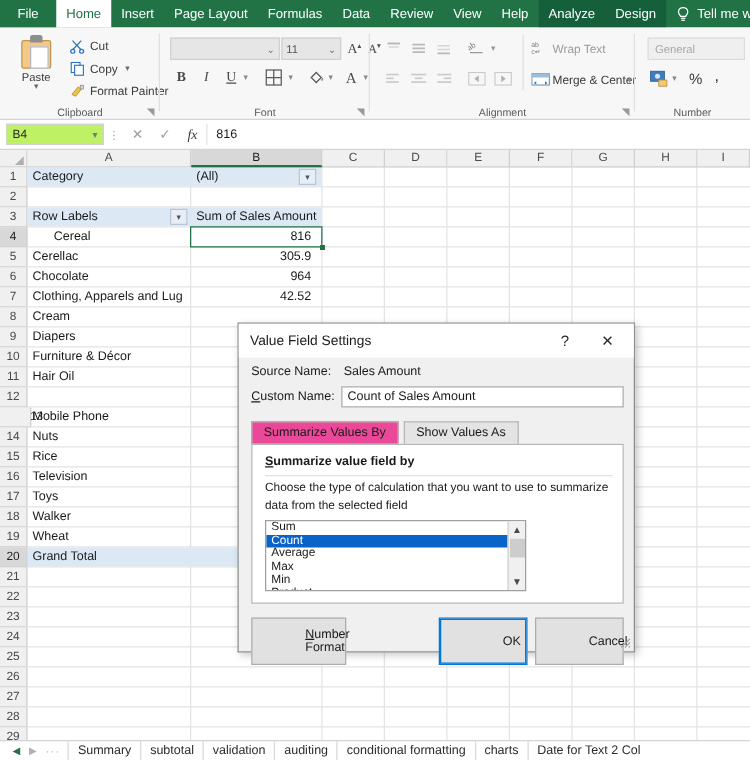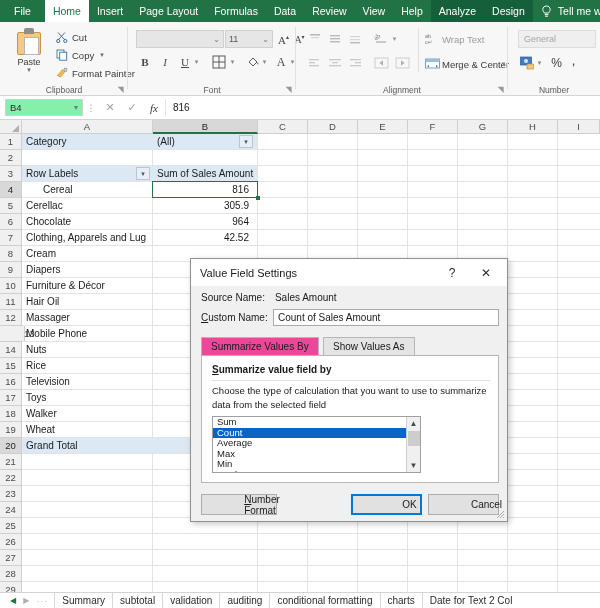--- a/index.html
+++ b/index.html
@@ -103,21 +103,21 @@
     padding-left:5px;
   }
 
   
   .fbar {
     position:absolute; left:0; top:96px; width:600px; height:24px;
     background:#ffffff; border-bottom:1px solid #d4d4d4;
     display:flex; align-items:center;
   }
   .namebox {
-    margin-left:5px; width:78px; height:17px; background:#86efac;
+    margin-left:5px; width:78px; height:17px; background:#bef264;
     border:1px solid #d0d0d0; display:flex; align-items:center;
     justify-content:space-between; padding:0 4px;
     font-size:9.5px; color:#2b2b2b;
   }
   .fbar-dots { width:16px; text-align:center; color:#9a9a9a; font-size:9px; letter-spacing:0;}
   .fbar-btn { width:22px; text-align:center; font-size:11px; color:#a0a0a0; }
   .fbar-fx { width:22px; text-align:center; font-size:11px; color:#3a3a3a; font-style:italic; font-family:"Liberation Serif", serif;}
   .fbar-input {
     flex:1; height:17px; border-left:1px solid #e3e3e3;
     display:flex; align-items:center; padding-left:7px;
@@ -232,21 +232,21 @@
   }
   .lbitem { height:10.5px; line-height:10.5px; font-size:9.5px; padding-left:4px; color:#1a1a1a; }
   .lbitem.sel { background:#0a64c8; color:#ffffff; }
   .lbscroll {
     position:absolute; right:0; top:0; width:14px; height:55px; background:#f0f0f0;
     border-left:1px solid #d0d0d0;
   }
   .lbarrow { height:13px; display:flex; align-items:center; justify-content:center; font-size:8px; color:#4a4a4a;}
   .lbthumb { position:absolute; left:1px; top:14px; width:12px; height:15px; background:#cdcdcd; }
   .dbtn {
-    position:absolute; height:21px; background:#e1e1e1; border:1px solid #adadad;
+    position:absolute; height:38px; background:#e1e1e1; border:1px solid #adadad;
     display:flex; align-items:center; justify-content:center;
     font-size:10px; color:#1a1a1a;padding-left:46px;
   }
   .dbtn.primary { border:1px solid #0078d7; box-shadow:0 0 0 1px #0078d7 inset; background:#e1e1e1;}
   .dlg-grip {
     position:absolute; right:2px; bottom:2px; width:9px; height:9px;
   }
 </style>
 </head>
 <body>
@@ -598,21 +598,20 @@
       <div class="cell" style="left:0;   top:80px;  width:130px;">Chocolate</div>
       <div class="cell right" style="left:131px; top:80px; width:100px;">964</div>
 
       <div class="cell" style="left:0;   top:96px;  width:130px;">Clothing, Apparels and Lug</div>
       <div class="cell right" style="left:131px; top:96px; width:100px;">42.52</div>
 
       <div class="cell" style="left:0;   top:112px; width:130px;">Cream</div>
       <div class="cell" style="left:0;   top:128px; width:130px;">Diapers</div>
       <div class="cell" style="left:0;   top:144px; width:130px;">Furniture &amp; Décor</div>
       <div class="cell" style="left:0;   top:160px; width:130px;">Hair Oil</div>
-      <div class="cell" style="left:0;   top:176px; width:130px;">Massager</div>
       <div class="cell" style="left:0;   top:192px; width:130px;">Mobile Phone</div>
       <div class="cell" style="left:0;   top:208px; width:130px;">Nuts</div>
       <div class="cell" style="left:0;   top:224px; width:130px;">Rice</div>
       <div class="cell" style="left:0;   top:240px; width:130px;">Television</div>
       <div class="cell" style="left:0;   top:256px; width:130px;">Toys</div>
       <div class="cell" style="left:0;   top:272px; width:130px;">Walker</div>
       <div class="cell" style="left:0;   top:288px; width:130px;">Wheat</div>
 
       <div class="fill pivot-lbl-fill" style="left:0; top:304px; width:235px; height:15px;"></div>
       <div class="cell bold" style="left:0;   top:304px; width:130px;">Grand Total</div>

